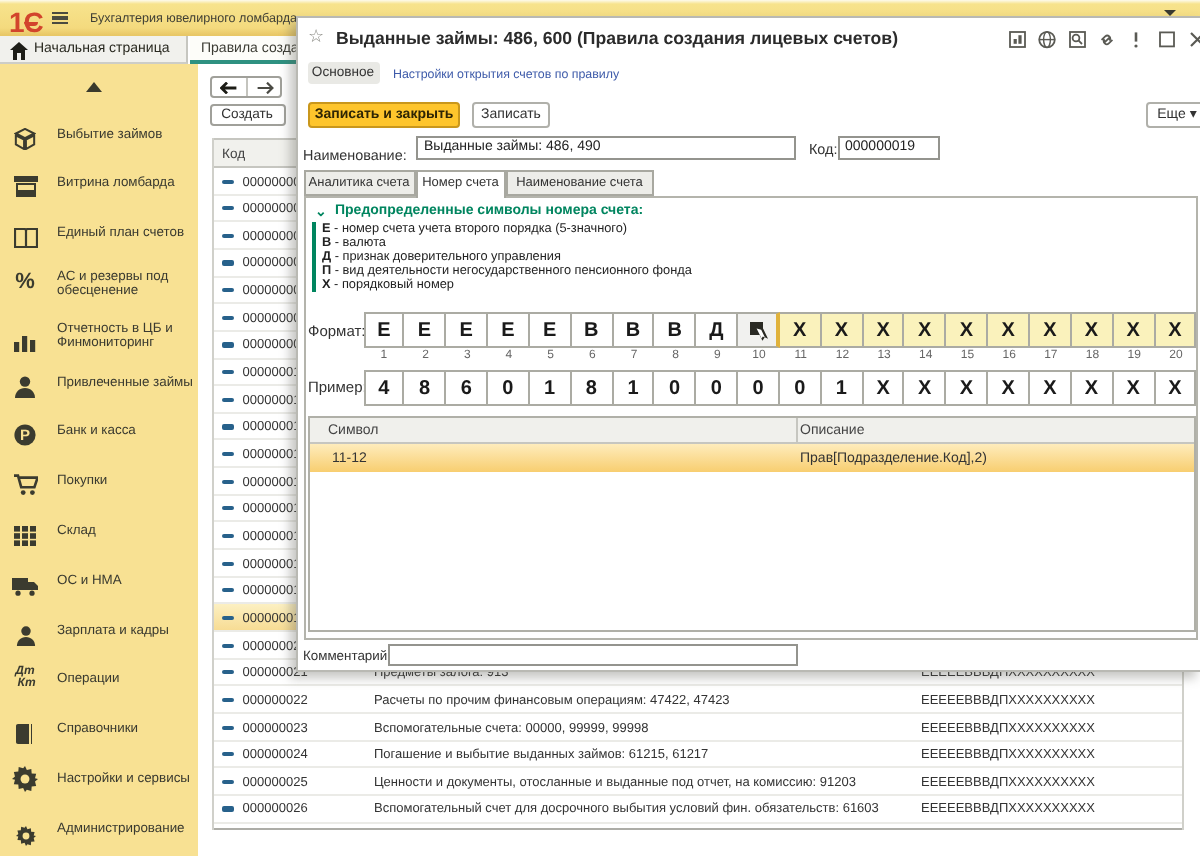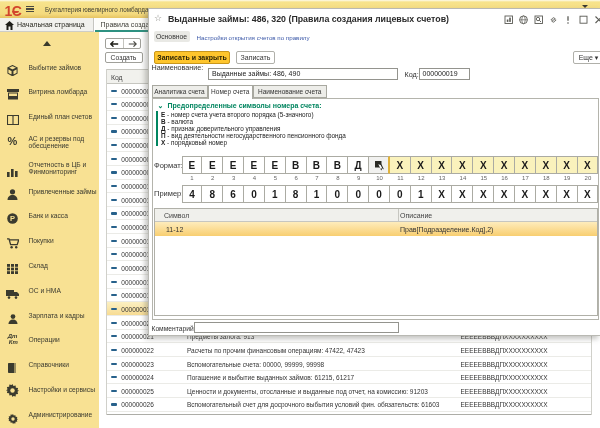--- a/index.html
+++ b/index.html
@@ -290,21 +290,21 @@
       <span class="nm">Вспомогательный счет для досрочного выбытия условий фин. обязательств: 61603</span>
       <span class="fm">ЕЕЕЕЕВВВДПХХХХХХХХХХ</span>
     </div>
 <div class="abs" id="lfoot"></div>
 <div class="abs" style="left:6.5px;top:37px;width:1px;height:346px;background:#d0d0ca"></div>
 <div class="abs" id="lright"></div>
 </div>
 
 <div class="abs" id="dlg">
 <div class="abs" id="dstar">☆</div>
-<div class="abs" id="dtitle">Выданные займы: 486, 320 (Правила создания лицевых счетов)</div>
+<div class="abs" id="dtitle">Выданные займы: 486, 600 (Правила создания лицевых счетов)</div>
 
 <svg style="position:absolute;left:355px;top:6.5px" width="100" height="10" viewBox="0 0 100 10">
 <g stroke="#5a5a54" fill="none" stroke-width="0.9">
 <rect x="1" y="1" width="7.5" height="7.5"></rect>
         <rect x="2.8" y="4.5" width="1.6" height="2.4" fill="#5a5a54" stroke="none"></rect>
         <rect x="5.2" y="2.6" width="1.6" height="4.3" fill="#5a5a54" stroke="none"></rect>
 <circle cx="19.5" cy="4.8" r="3.9"></circle>
         <ellipse cx="19.5" cy="4.8" rx="1.7" ry="3.9" stroke-width="0.7"></ellipse>
         <path d="M15.6 4.8h7.8" stroke-width="0.7"></path>
 <rect x="31" y="1" width="7.5" height="7.5"></rect>
@@ -315,21 +315,21 @@
         <circle cx="64" cy="8" r="0.8" fill="#5a5a54" stroke="none"></circle>
 <rect x="76" y="1.2" width="7" height="7"></rect>
 <path d="M91.5 1.5 98 8 M98 1.5 91.5 8" stroke-width="1.1"></path>
 </g>
     </svg>
 <div class="abs" id="chip1">Основное</div>
 <div class="abs" id="link1">Настройки открытия счетов по правилу</div>
 <div class="abs" id="btn1">Записать и закрыть</div>
 <div class="abs" id="btn2">Записать</div>
 <div class="abs" id="btn3">Еще ▾</div>
-<div class="lbl" style="left:2.5px;top:54px">Наименование:</div>
+<div class="lbl" style="left:2.5px;top:64px">Наименование:</div>
 <div class="inp" style="left:59px;top:59px;width:190px;height:12px">Выданные займы: 486, 490</div>
 <div class="lbl" style="left:255.5px;top:61.5px">Код:</div>
 <div class="inp" style="left:269.5px;top:59px;width:51px;height:12px">000000019</div>
 <div class="dtab" style="left:2.5px;width:56px">Аналитика счета</div>
 <div class="dtab" style="left:58.5px;width:45.5px;background:#fff;border-bottom:none;height:14px;z-index:2">Номер счета</div>
 <div class="dtab" style="left:104px;width:73.5px">Наименование счета</div>
 
 <div class="abs" id="panel">
 <div class="abs" id="gchev">⌄</div>
 <div class="abs" id="gtitle">Предопределенные символы номера счета:</div>

